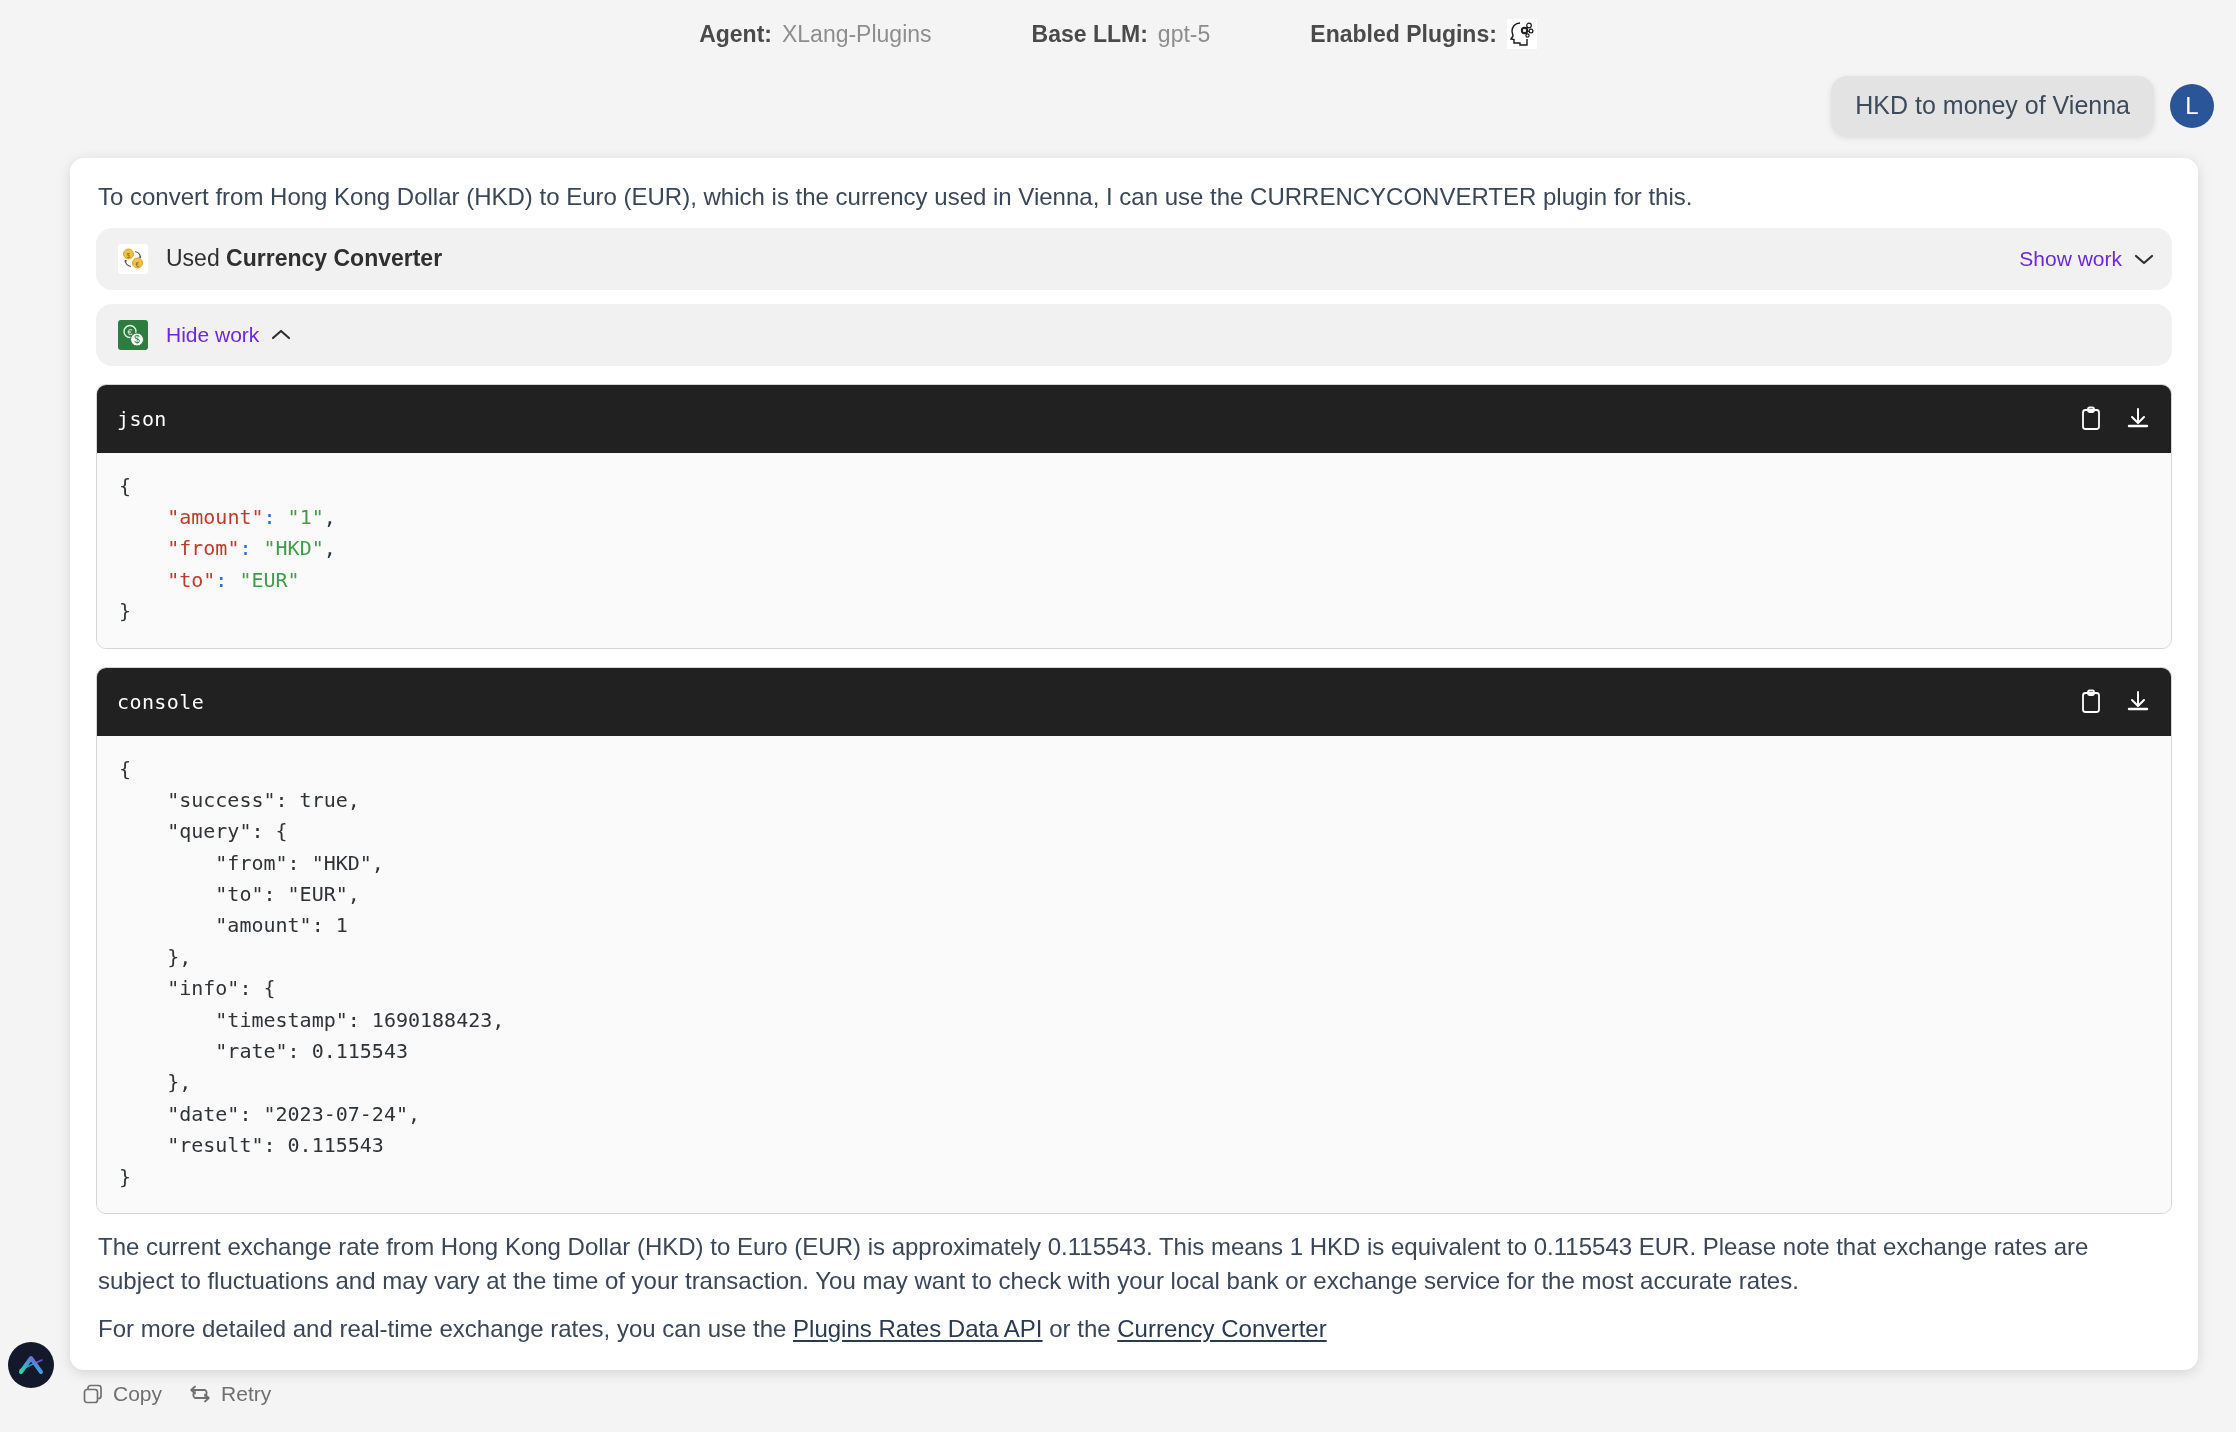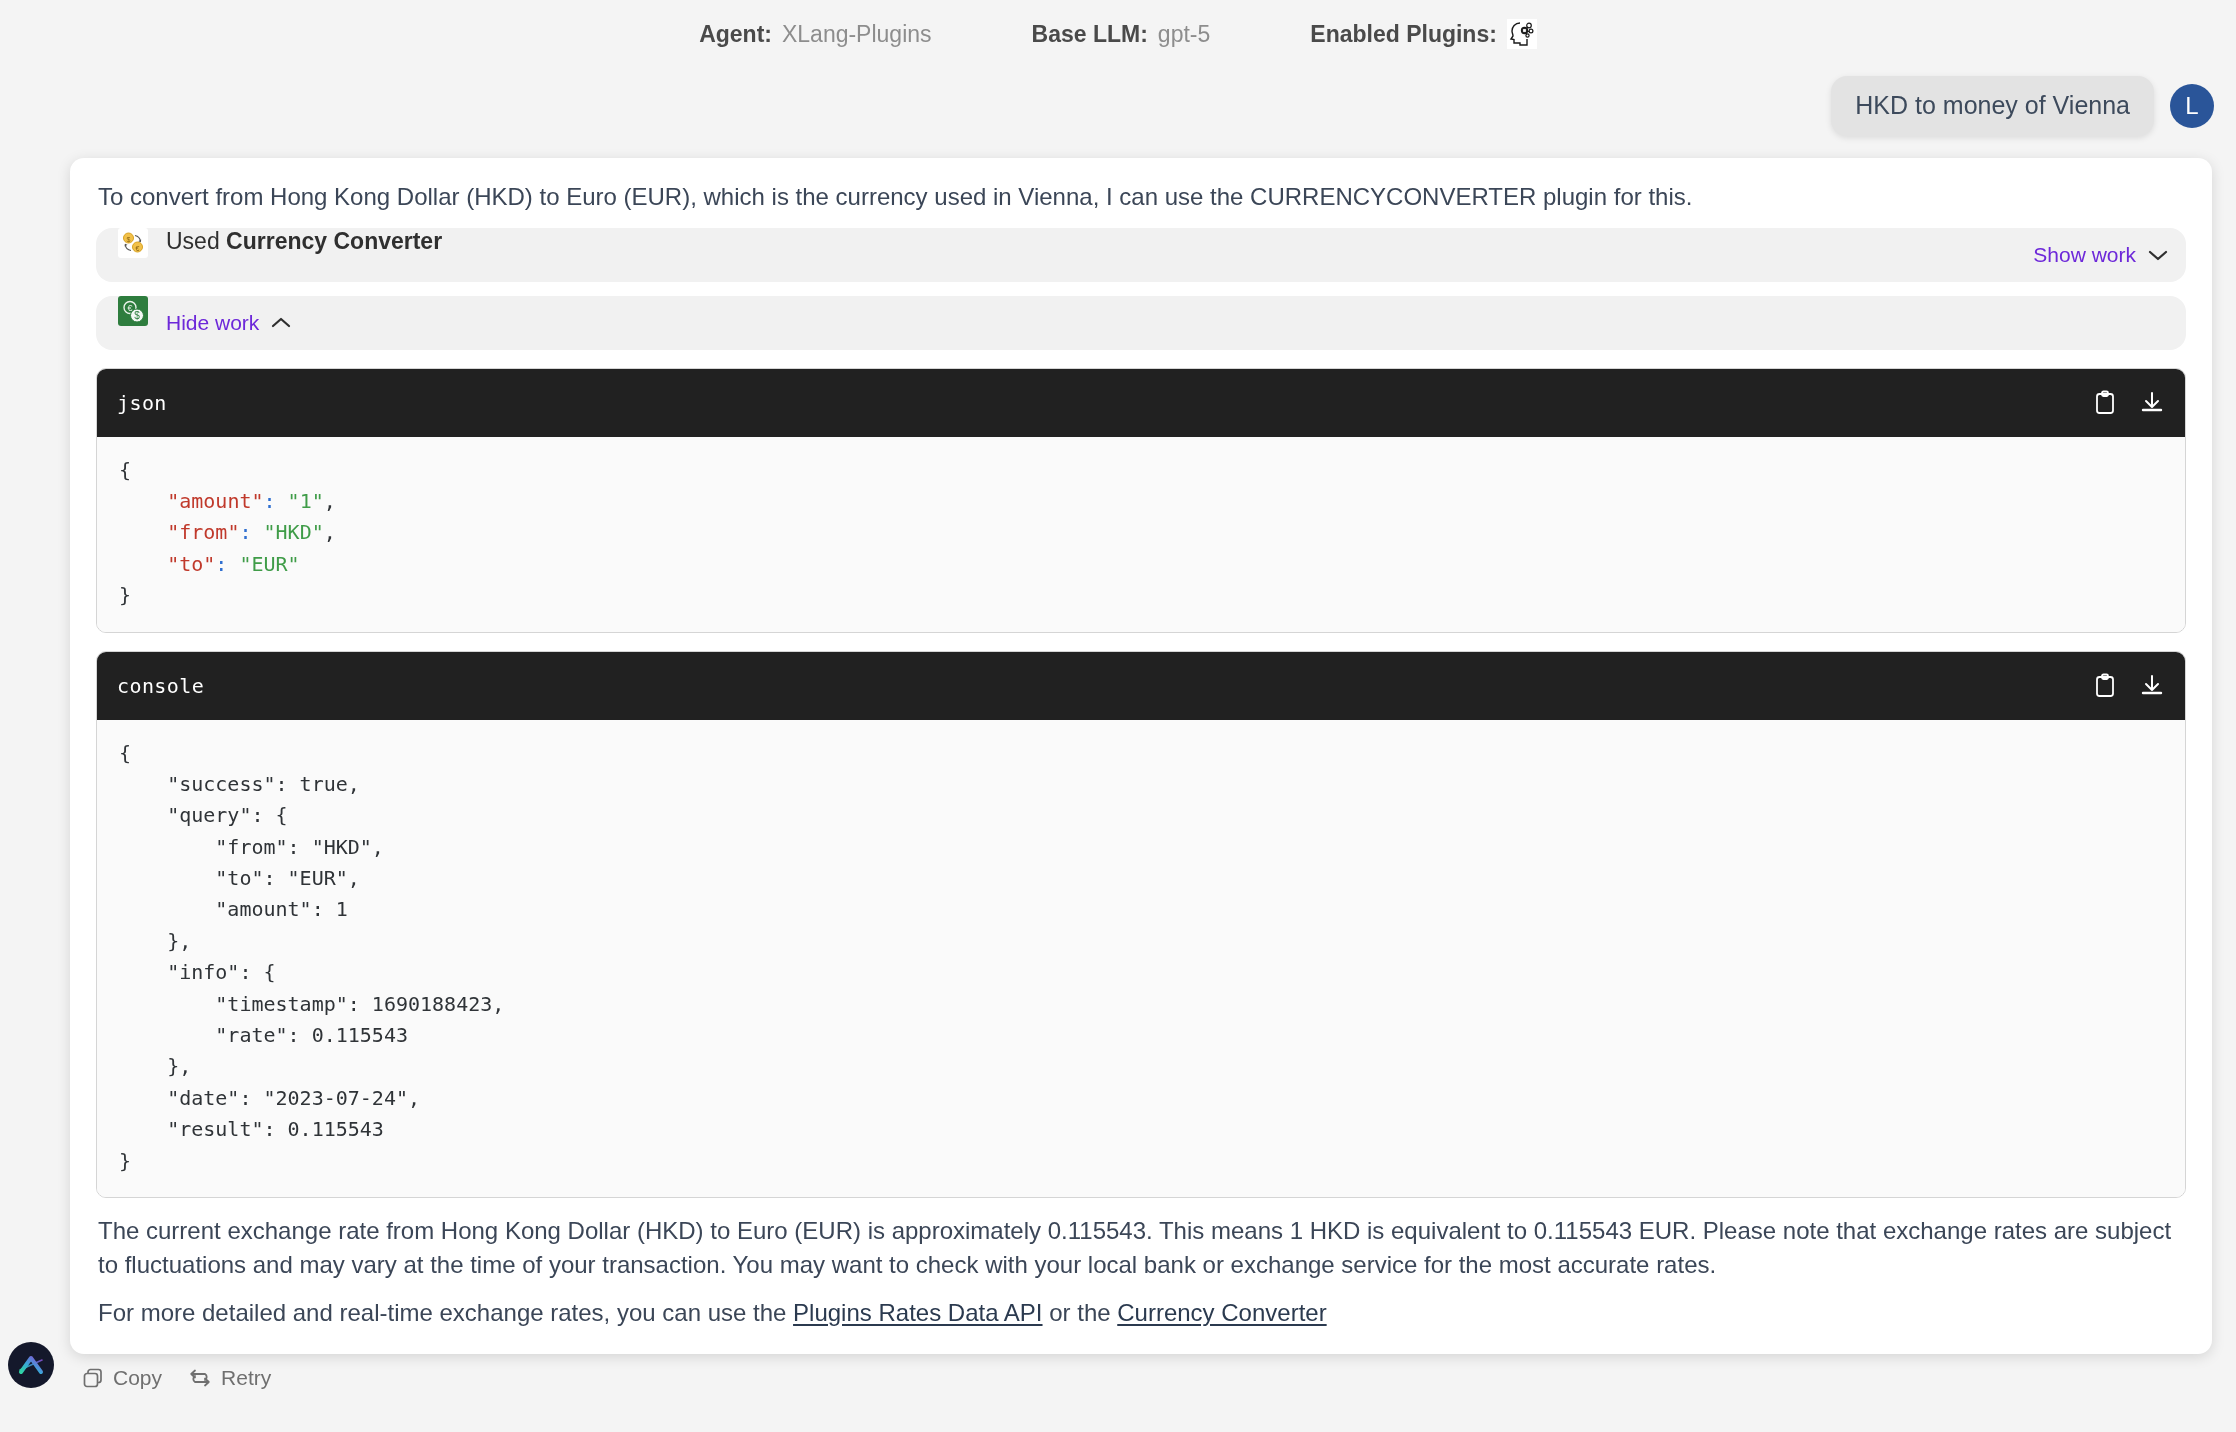--- a/index.html
+++ b/index.html
@@ -64,42 +64,43 @@
     display: flex;
     align-items: center;
     justify-content: center;
     font-size: 24px;
     flex: 0 0 auto;
   }
 
   
   .assistant-card {
     position: relative;
-    margin: 22px 24px 0 70px;
+    margin: 22px 38px 0 70px;
     background: #ffffff;
     border-radius: 14px;
     box-shadow: 0 3px 14px rgba(0,0,0,0.13);
     padding: 22px 26px 24px 26px;
   }
   .para {
     font-size: 24px;
     line-height: 1.42;
     color: #3b4657;
     margin: 0 0 14px 0;
     padding: 0 2px;
   }
   .para.tight { margin-bottom: 0; }
   .para-block { margin-top: 16px; }
 
   
   .plugin-row {
     background: #f1f1f1;
     border-radius: 16px;
-    height: 54px;
-    display: flex;
+    height: 62px;
+    display: flex;
+    align-items: center;
     padding: 0 18px 0 22px;
     margin-bottom: 14px;
   }
   .plugin-row:last-of-type { margin-bottom: 0; }
   .plugin-icon {
     width: 30px; height: 30px;
     flex: 0 0 auto;
     margin-right: 18px;
     border-radius: 3px;
     overflow: hidden;

